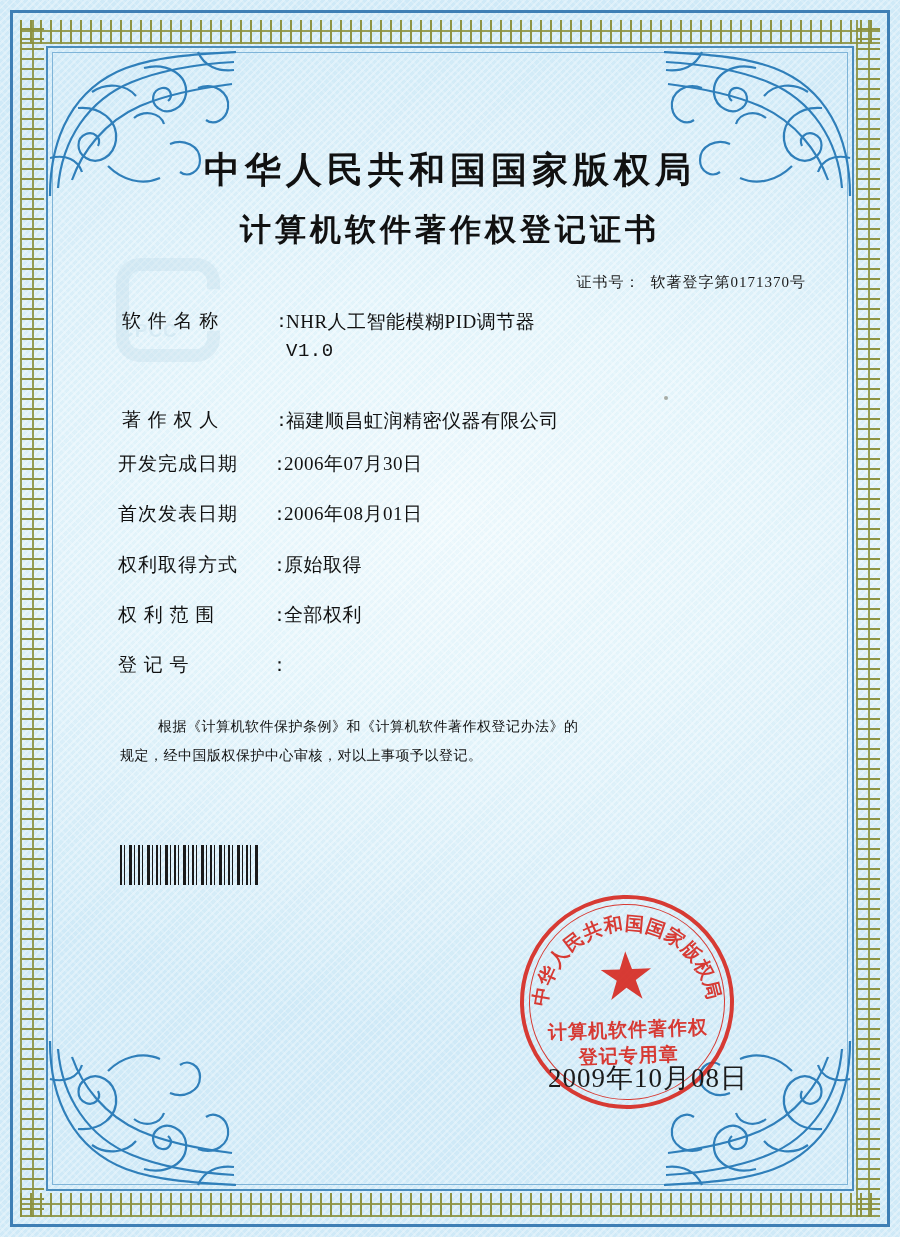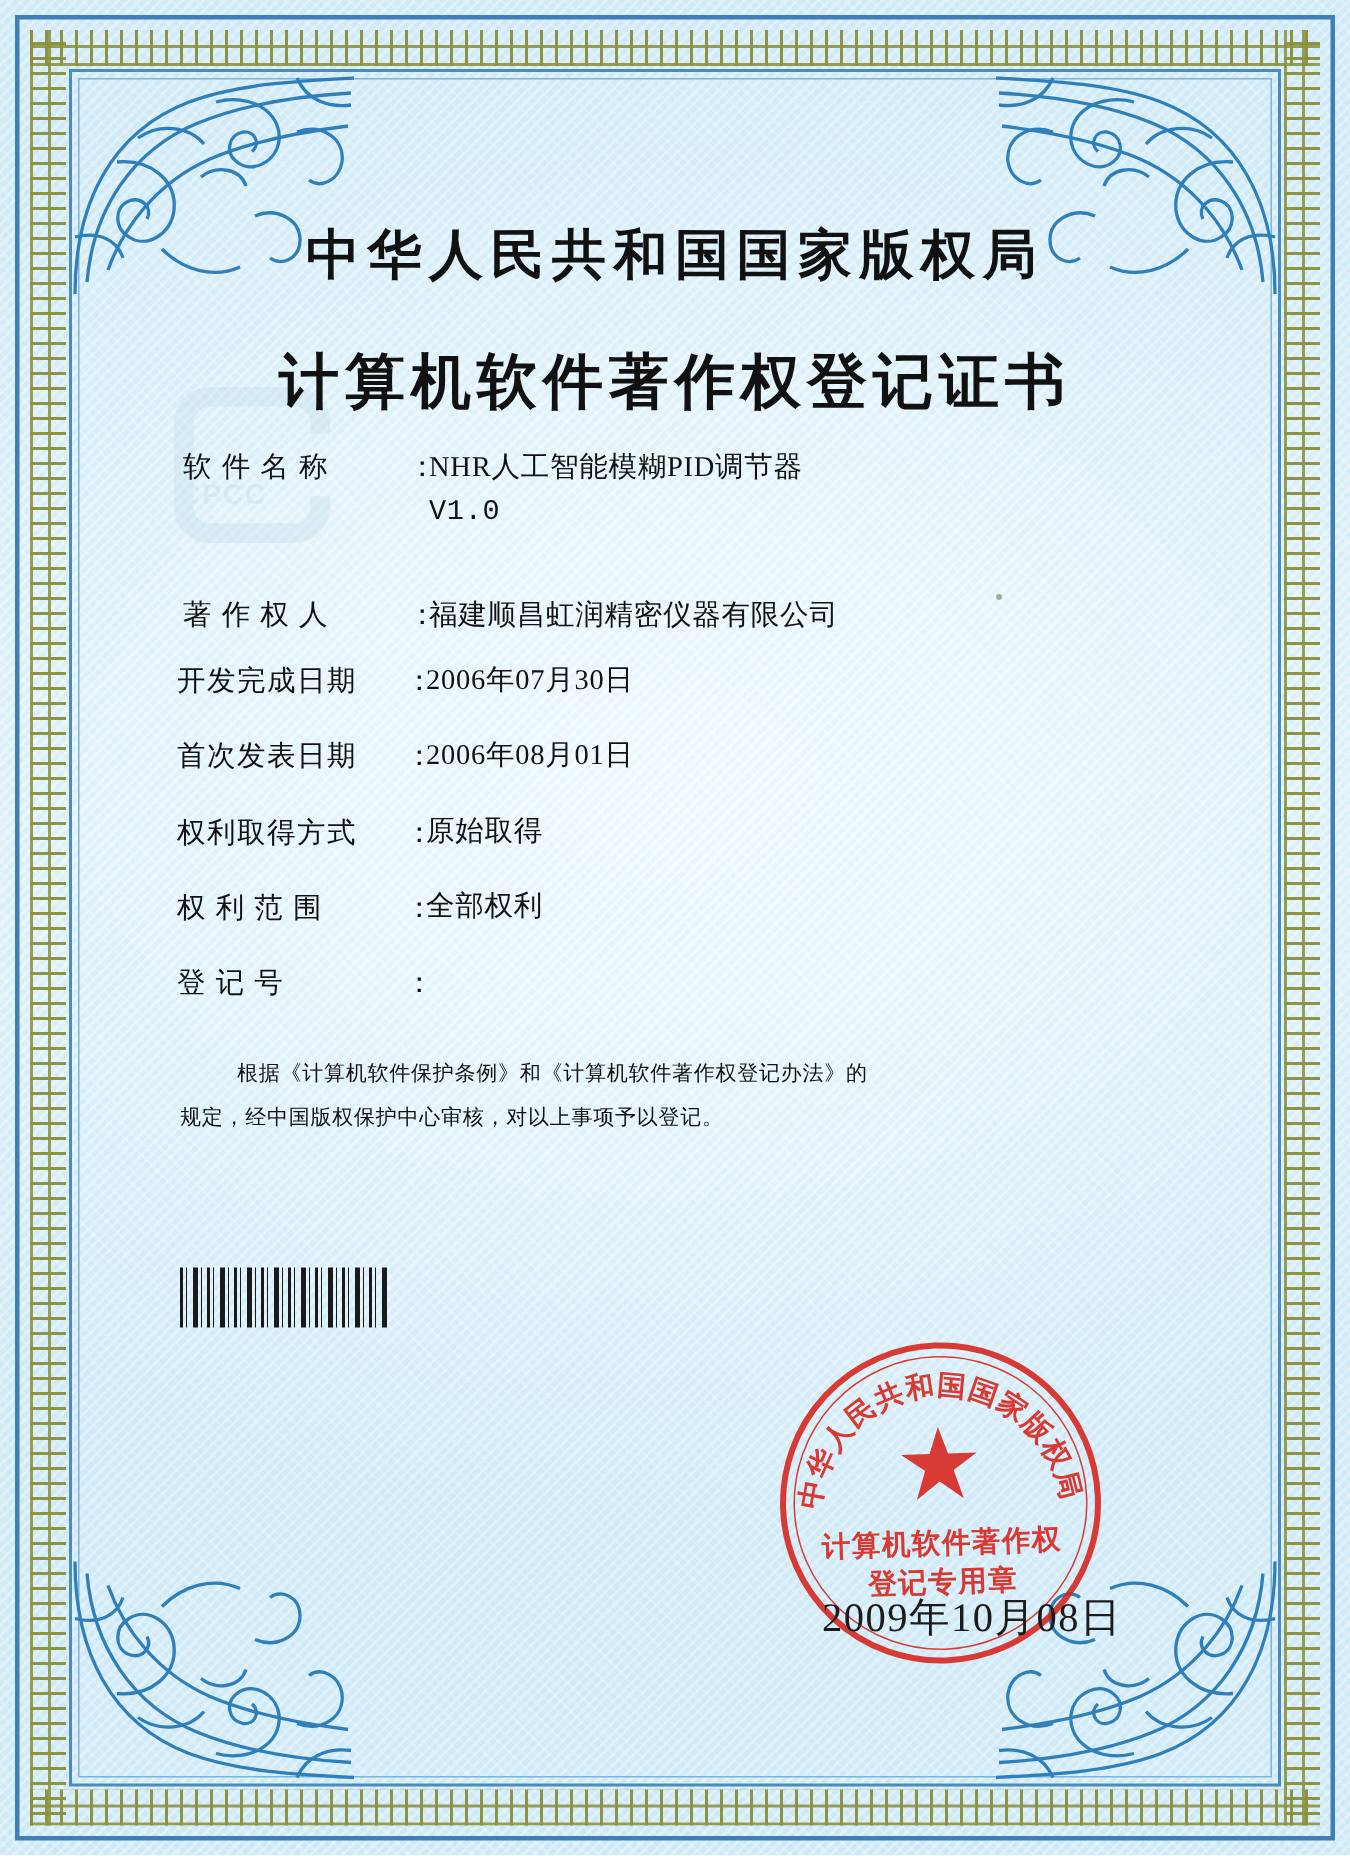--- a/index.html
+++ b/index.html
@@ -152,24 +152,24 @@
     font-weight: bold;
     font-size: 36px;
     letter-spacing: 5px;
     color: #111111;
     margin-top: 86px;
   }
   .title-sub {
     text-align: center;
     font-family: "Liberation Serif", serif;
     font-weight: bold;
-    font-size: 40px;
+    font-size: 31px;
     letter-spacing: 4px;
     color: #111111;
-    margin-top: 32px;
+    margin-top: 14px;
   }
 
   .cert-no {
     margin-top: 22px;
     text-align: right;
     padding-right: 34px;
     font-size: 15px;
     color: #1b1b1b;
     letter-spacing: 1px;
   }
@@ -408,20 +408,23 @@
     <div class="wm-text">CPCC</div>
   </div>
 
   <div class="stray-mark"></div>
 
   <div class="content">
 
     <div class="title-main">中华人民共和国国家版权局</div>
     <div class="title-sub">计算机软件著作权登记证书</div>
 
+    <div class="cert-no">
+      <span class="cn-label">证书号：</span><span class="cn-value">软著登字第0171370号</span>
+    </div>
 
     <div class="fields">
       <div class="field-row">
         <div class="field-label">软 件 名 称</div>
         <div class="field-colon">：</div>
         <div class="field-value">
           <span>NHR人工智能模糊PID调节器</span>
           <span class="value-line2">V1.0</span>
         </div>
       </div>

